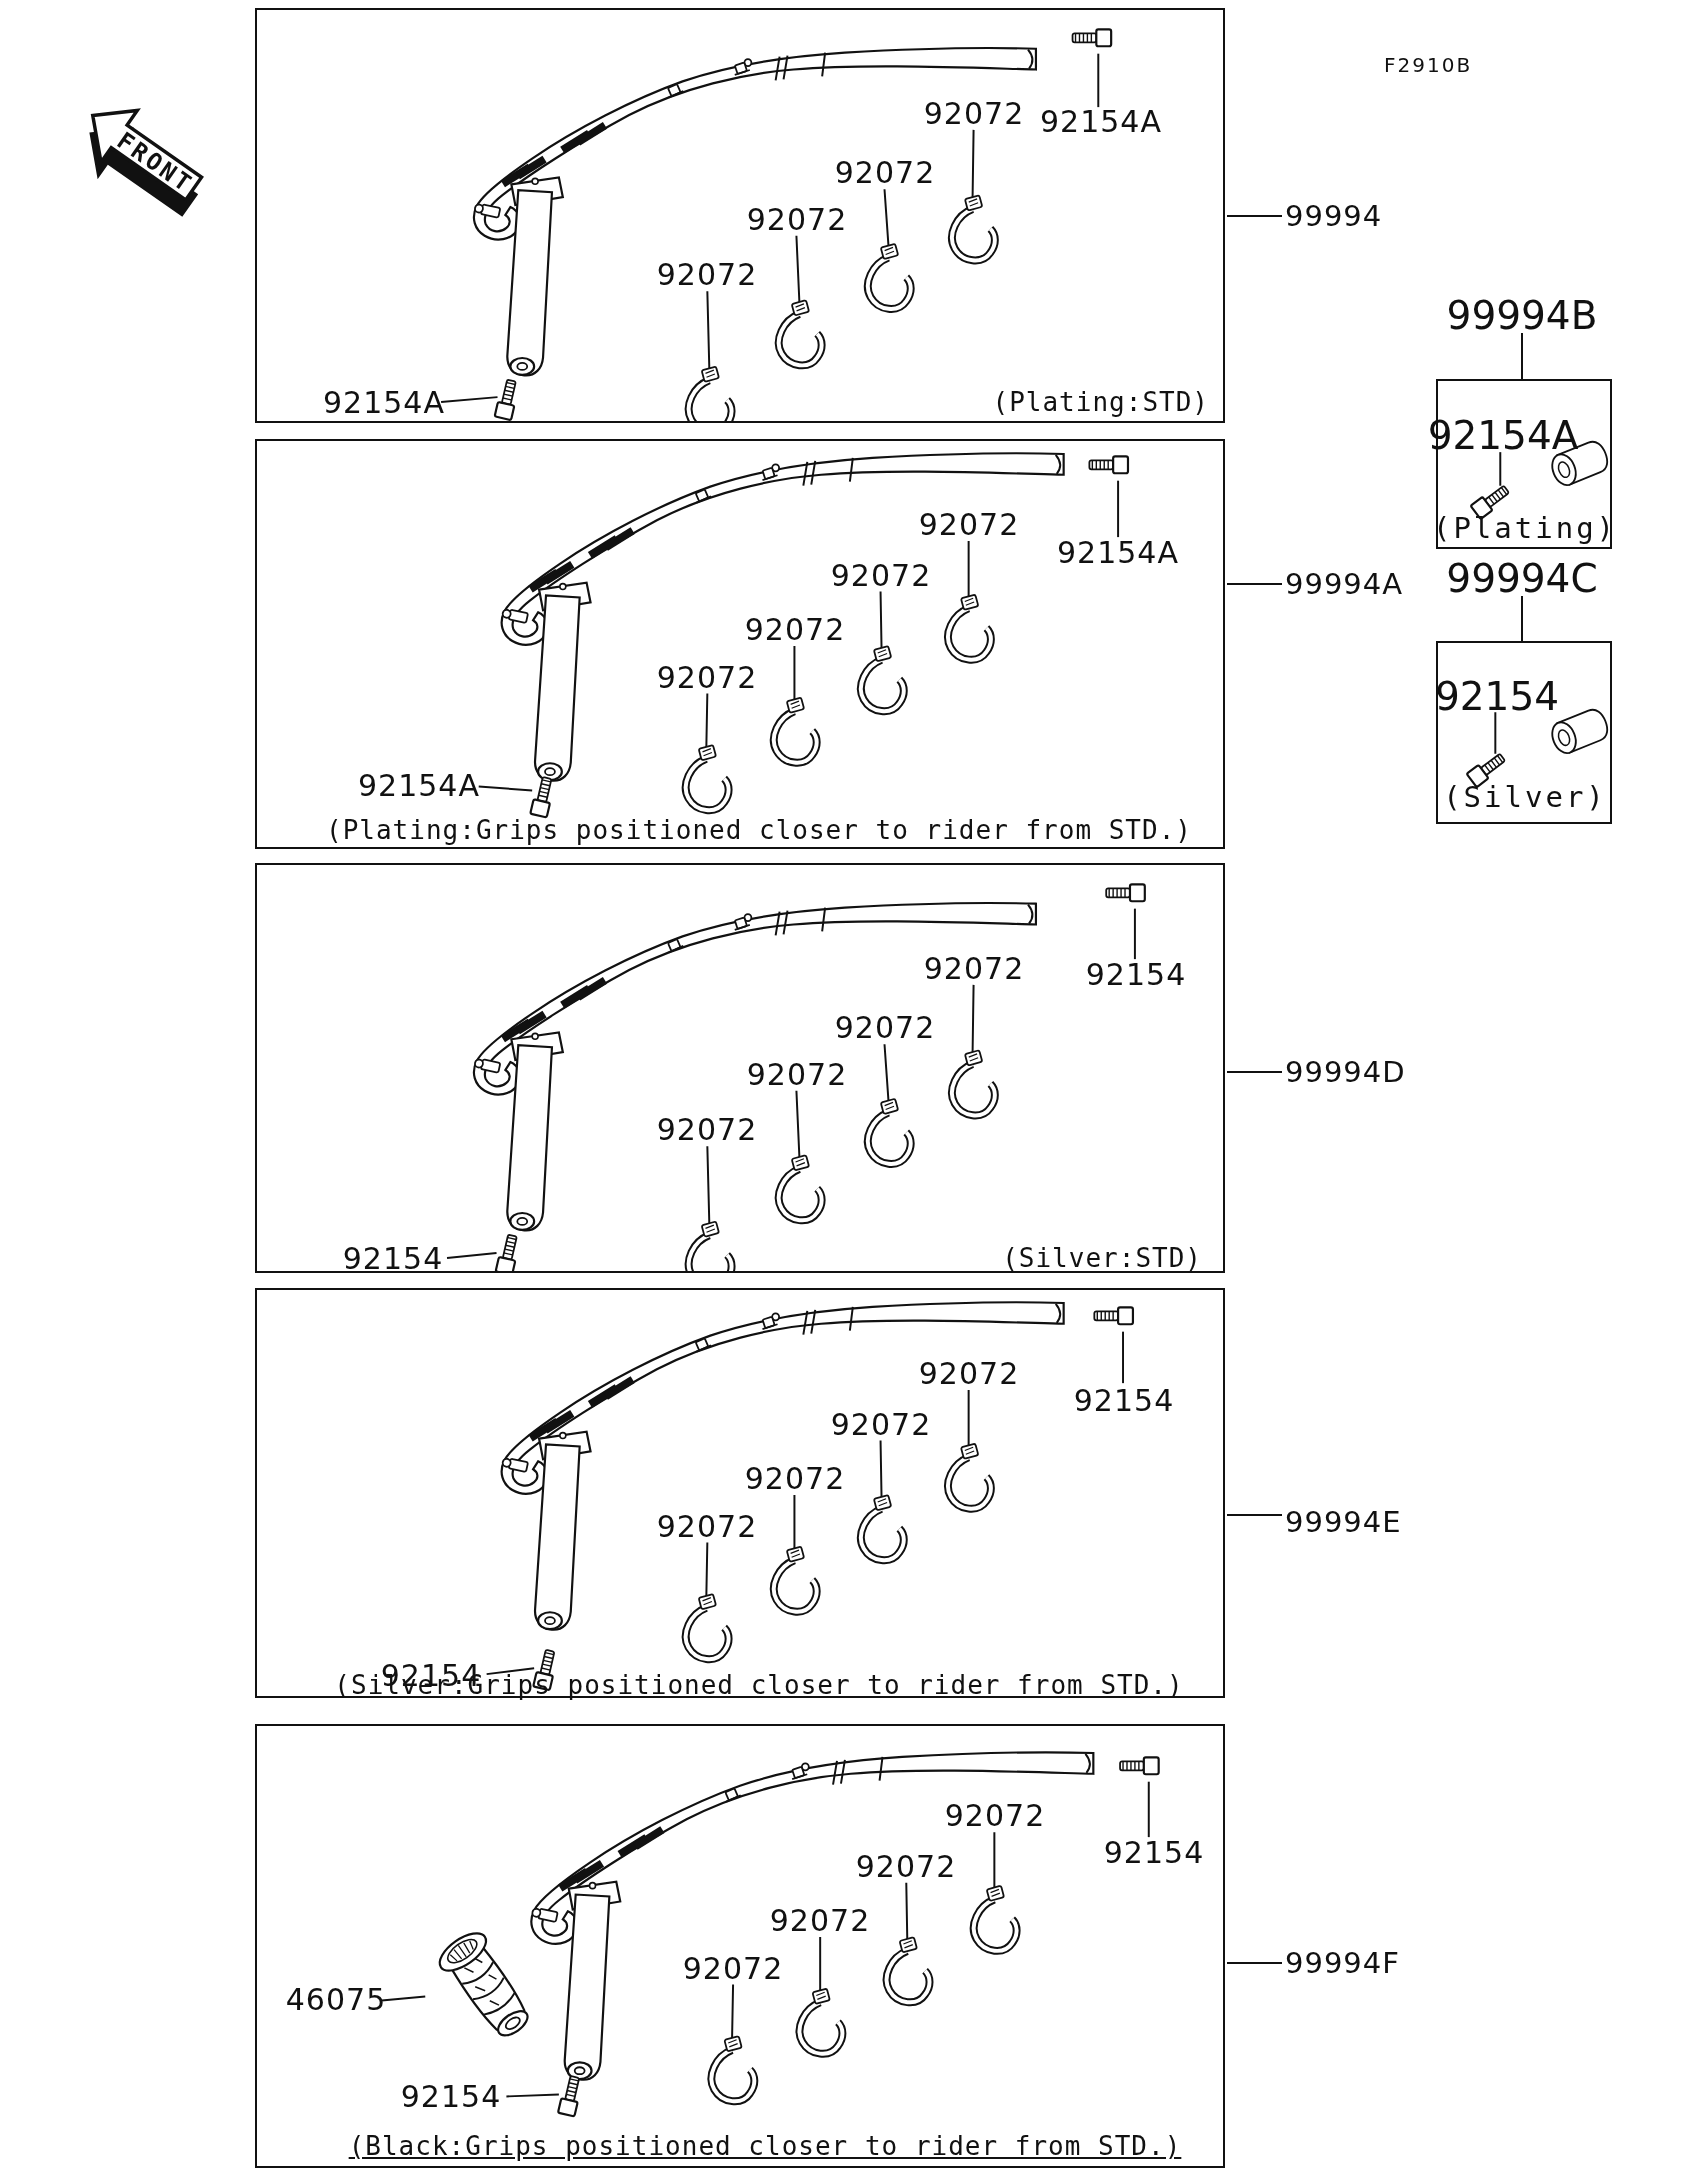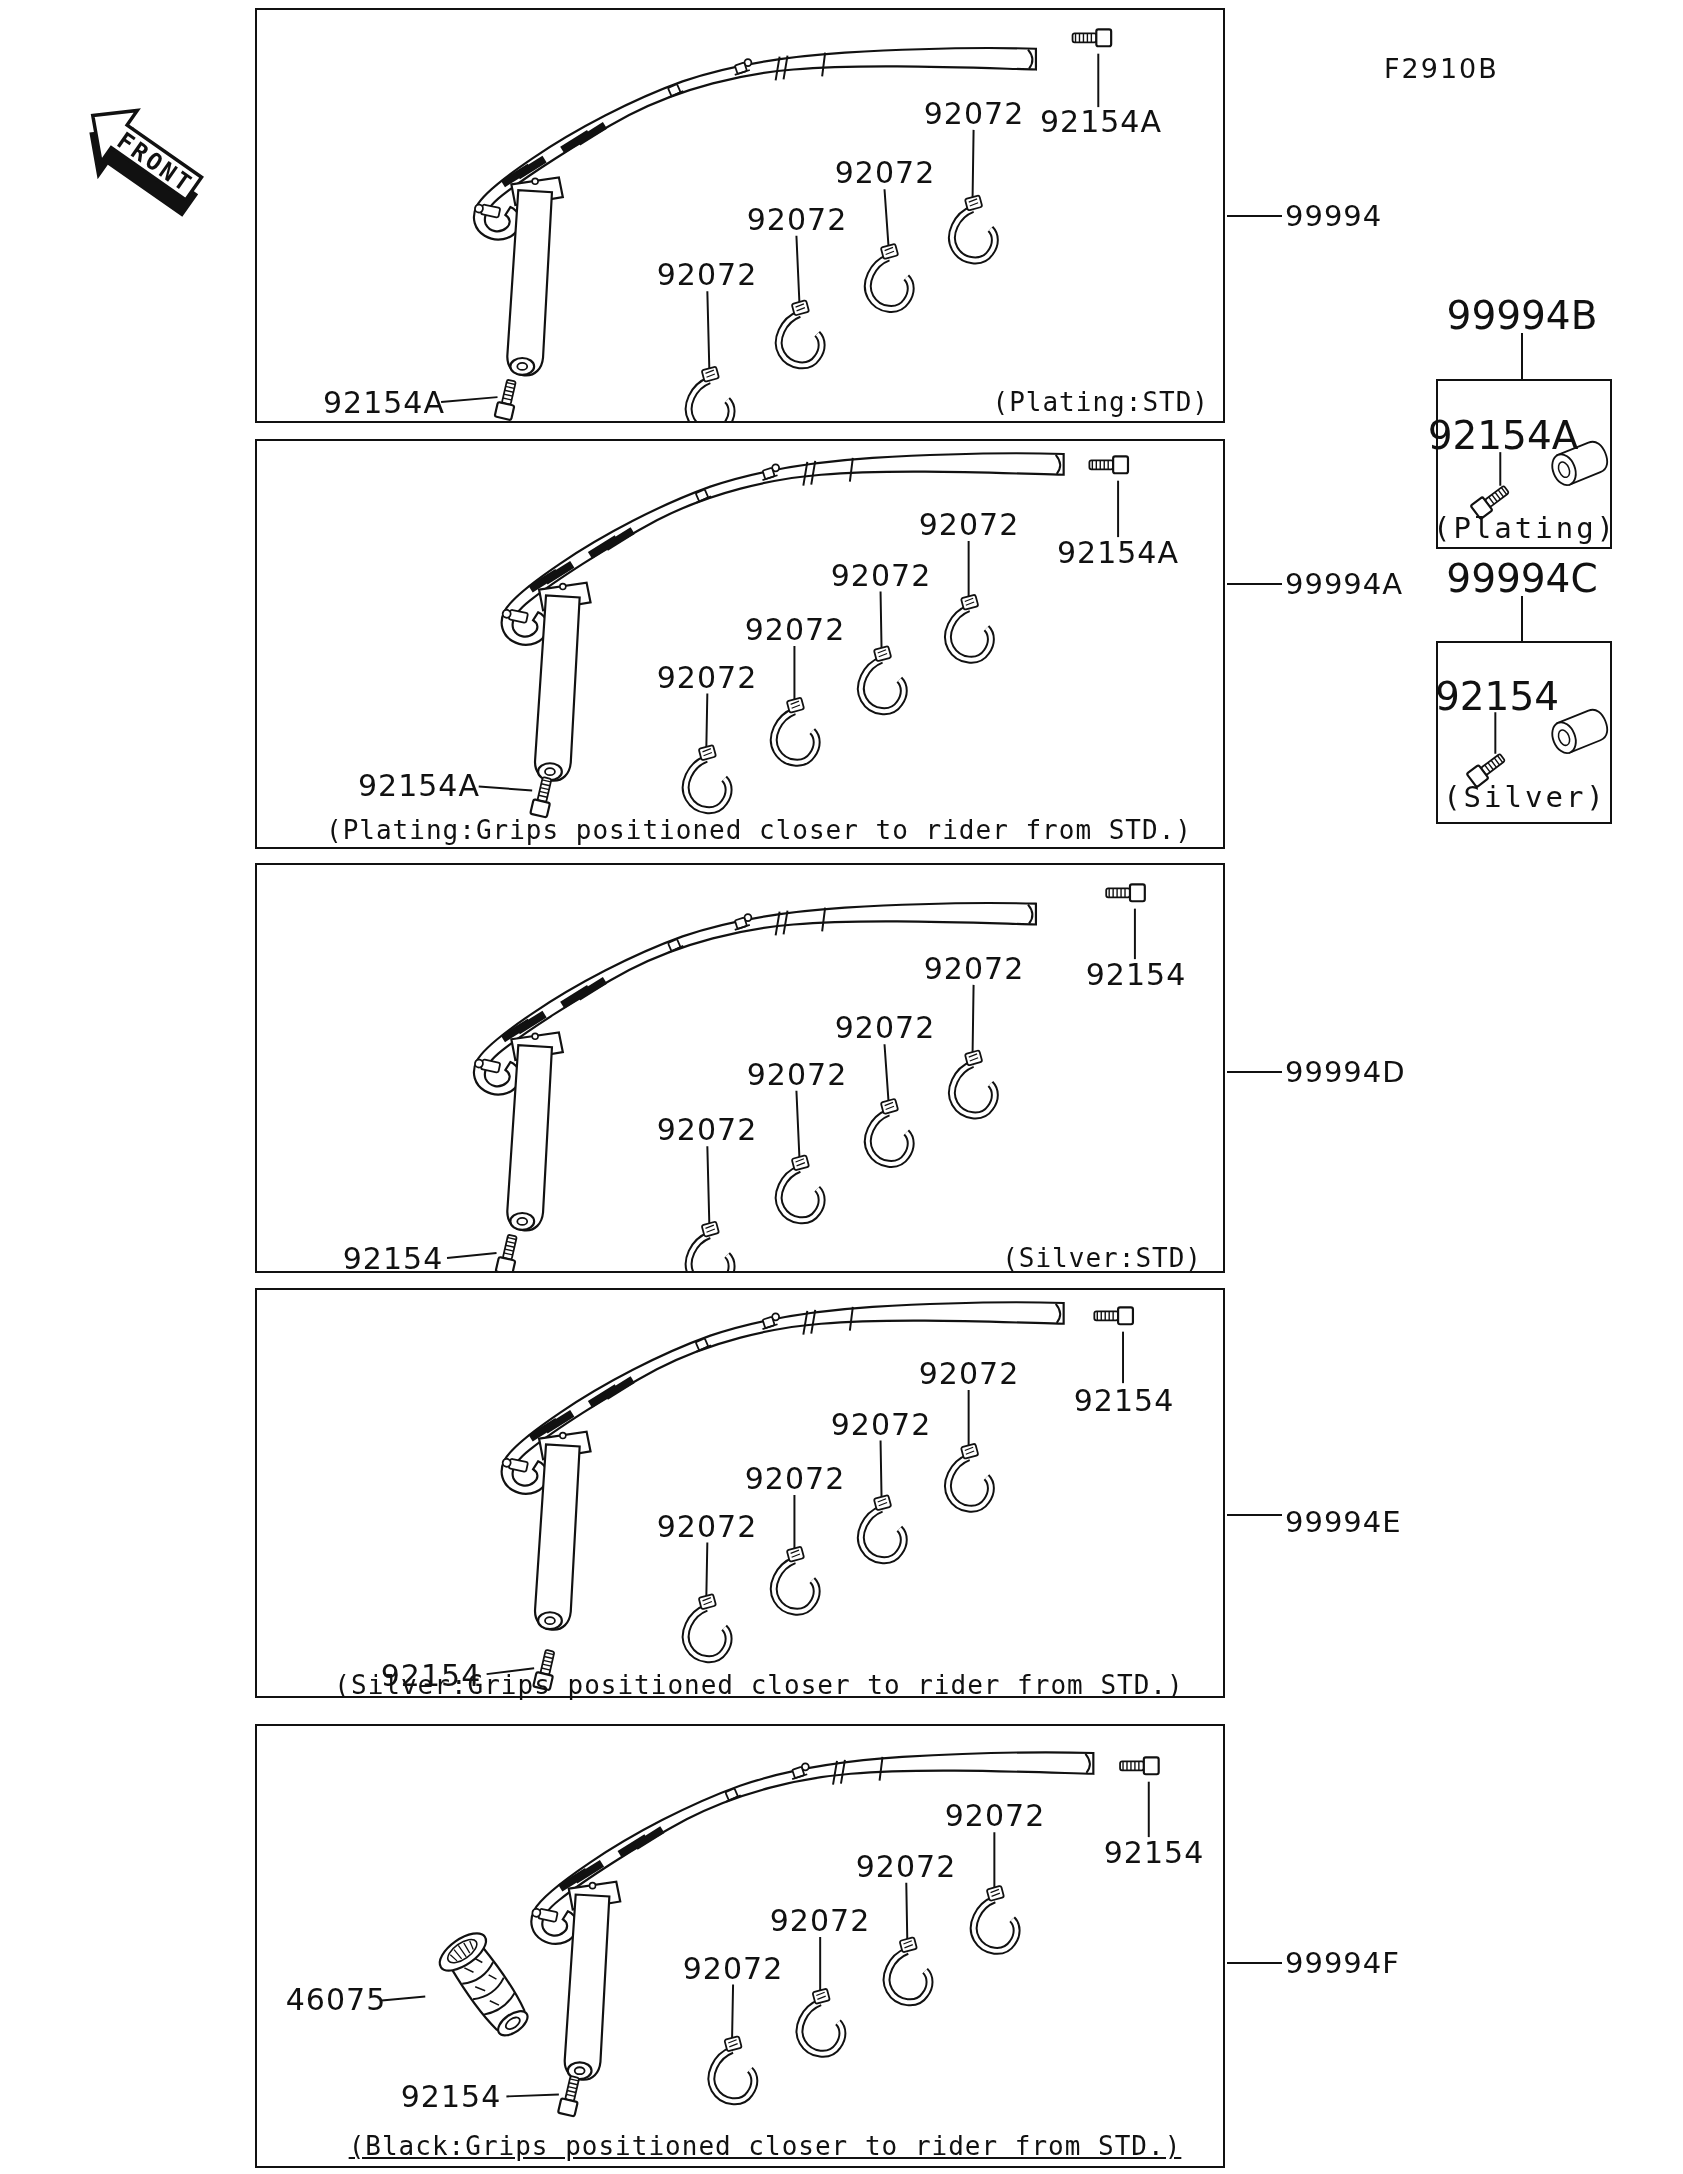--- a/index.html
+++ b/index.html
@@ -8,21 +8,21 @@
   .panel{position:absolute;border:2px solid #111;background:#fff;box-sizing:border-box;}
   .art{position:absolute;left:0;top:0;}
   .plabel{position:absolute;font-size:30px;letter-spacing:1px;white-space:nowrap;
           transform:translate(-50%,-50%);line-height:1;text-align:center;}
   .caption{position:absolute;font-family:"DejaVu Sans Mono", monospace;font-size:26px;
            letter-spacing:1px;white-space:nowrap;line-height:1;}
   .cap-center{transform:translate(-50%,-50%);}
   .cap-right{transform:translate(-100%,-50%);}
   .ref{position:absolute;font-size:29px;letter-spacing:1px;white-space:nowrap;
        transform:translate(0,-50%);line-height:1;}
-  .figcode{position:absolute;font-size:27px;letter-spacing:2px;line-height:1;}
+  .figcode{position:absolute;font-size:20px;letter-spacing:2px;line-height:1;}
   .hline{position:absolute;height:2px;background:#111;}
   .vline{position:absolute;width:2px;background:#111;}
   .sbox{position:absolute;border:2px solid #111;background:#fff;box-sizing:border-box;}
   .boxlabel{position:absolute;font-size:39px;white-space:nowrap;transform:translate(-50%,-50%);line-height:1;}
   .boxcap{position:absolute;font-family:"DejaVu Sans Mono", monospace;font-size:29px;
           letter-spacing:3px;white-space:nowrap;transform:translate(-50%,-50%);line-height:1;}
   svg .ln{stroke:#111;stroke-width:2;fill:none;}
   svg .art-stroke{stroke:#111;stroke-width:2.2;fill:#fff;}
 </style>
 </head>

